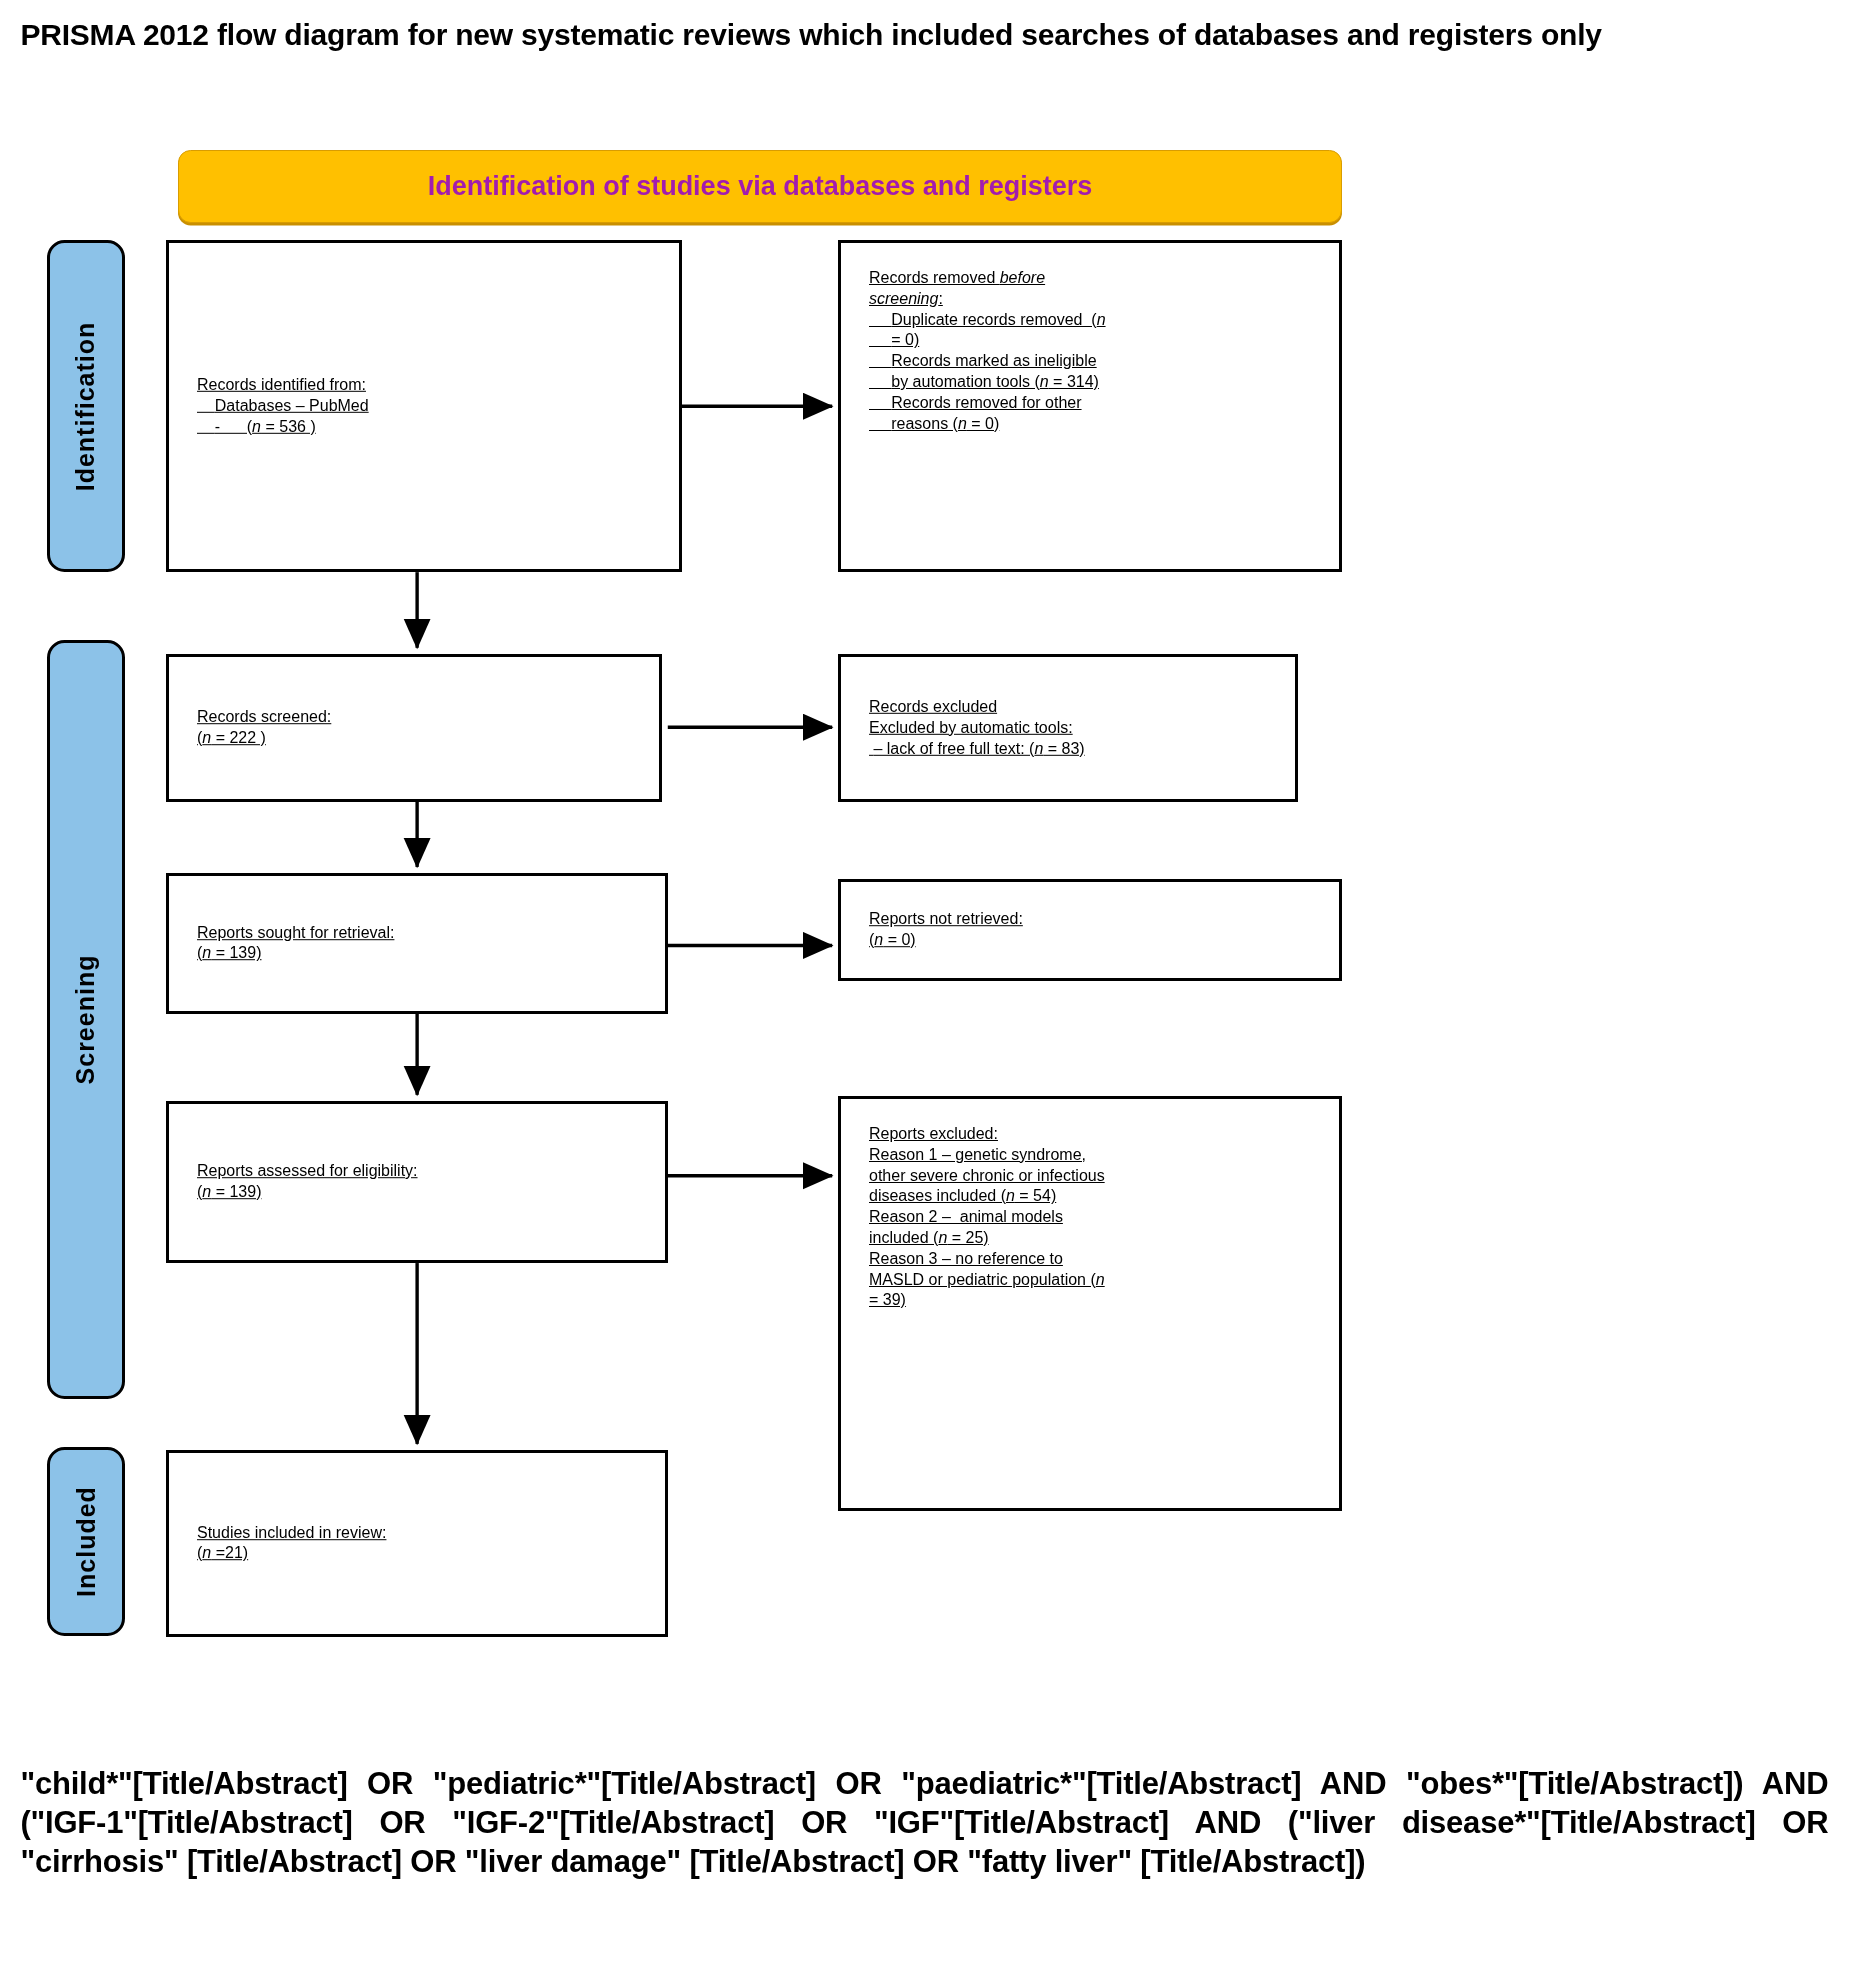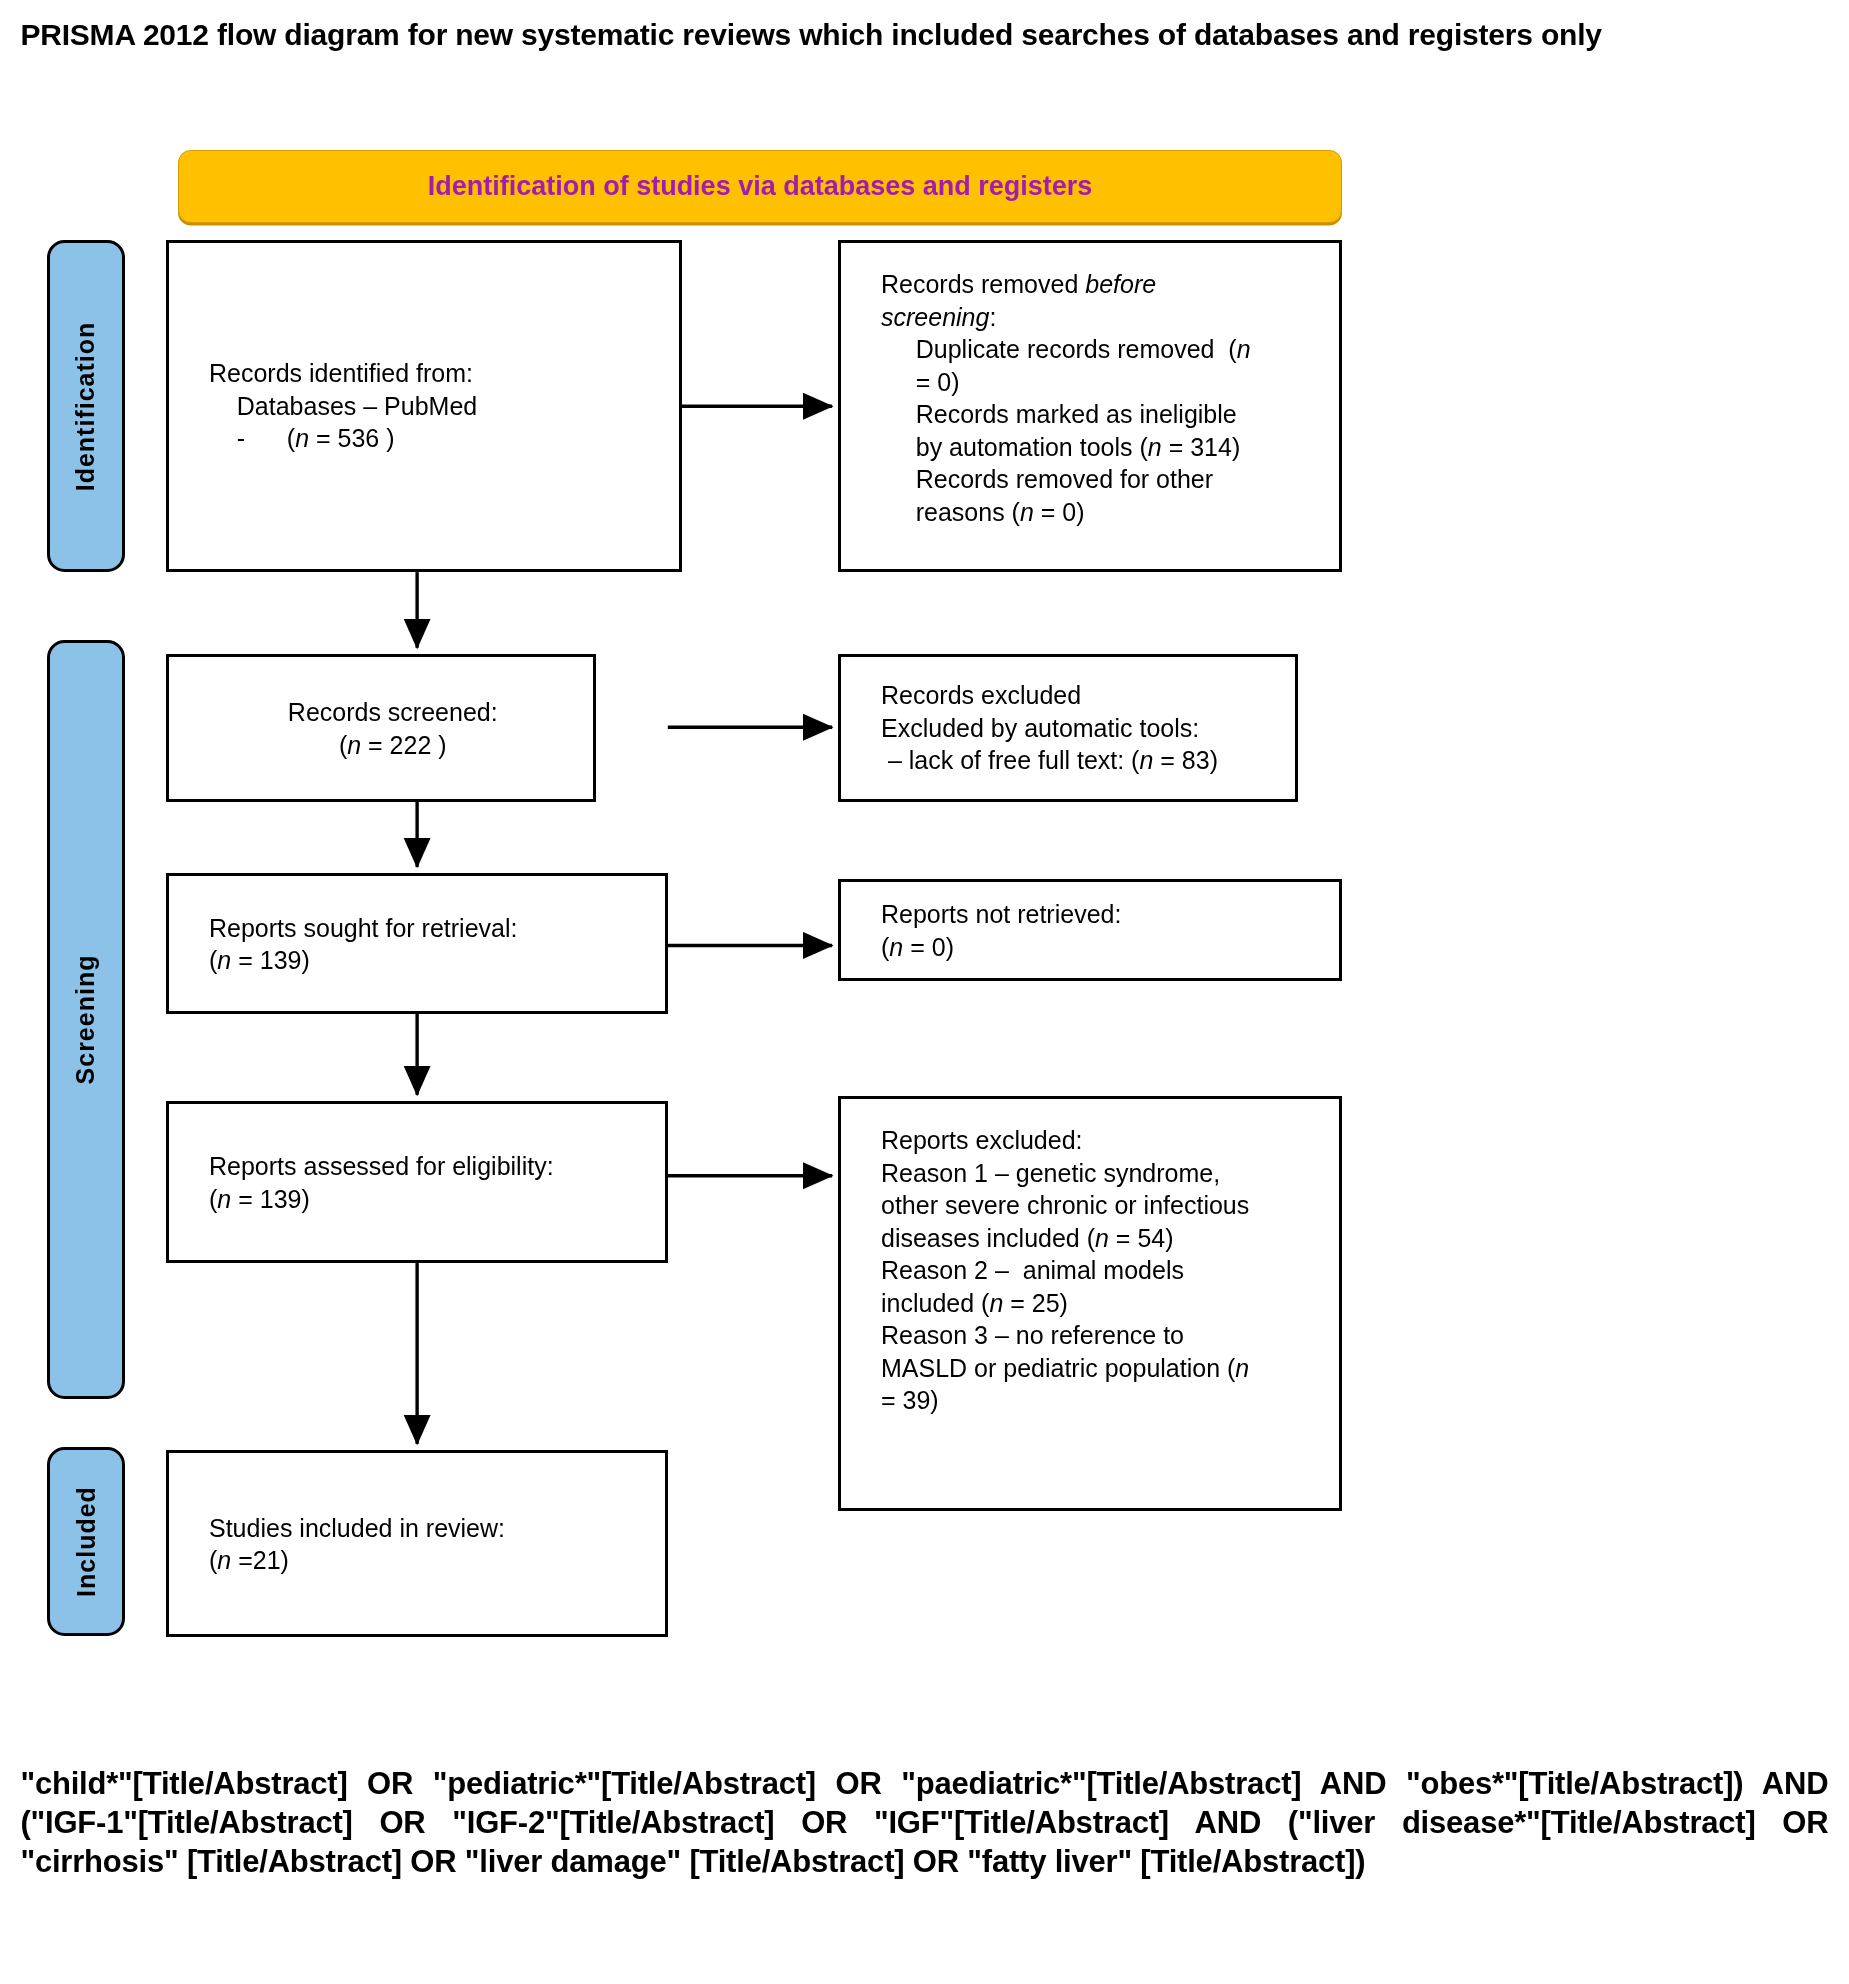--- a/index.html
+++ b/index.html
@@ -77,38 +77,39 @@
   
   .flow-box {
     position: absolute;
     background: #ffffff;
     border: 3.4px solid #000000;
     box-sizing: border-box;
     padding: 0;
   }
   .flow-box .box-text {
     position: absolute;
-    left: 40px;
+    left: 28px;
     right: 16.5px;
-    font-size: 25px;
+    font-size: 16px;
     line-height: 1.30;
     white-space: pre-wrap;
+    text-decoration: underline;
   }
   .flow-box.vcenter .box-text {
     top: 50%;
     transform: translateY(-50%);
   }
   .flow-box.vtop .box-text {
     top: 25px;
   }
 
   
   #box-identified   { left: 166px;  top: 240px;  width: 516px; height: 332px; }
   #box-removed      { left: 838px; top: 240px;  width: 504px; height: 332px; }
-  #box-screened     { left: 166px;  top: 654px; width: 430px; height: 148px; text-align: center; }
+  #box-screened     { left: 166px;  top: 654px; width: 496px; height: 148px; }
   #box-excluded     { left: 838px; top: 654px; width: 460px; height: 148px; }
   #box-sought       { left: 166px;  top: 873px; width: 502px; height: 141px; }
   #box-notretrieved { left: 838px; top: 879px; width: 504px; height: 102px; }
   #box-assessed     { left: 166px;  top: 1101px; width: 502px; height: 162px; }
   #box-repexcluded  { left: 838px; top: 1096px; width: 504px; height: 415px; padding-left: 28px; }
   #box-included     { left: 166px;  top: 1450px; width: 502px; height: 187px; }
 
   
   #connectors {
     position: absolute;

